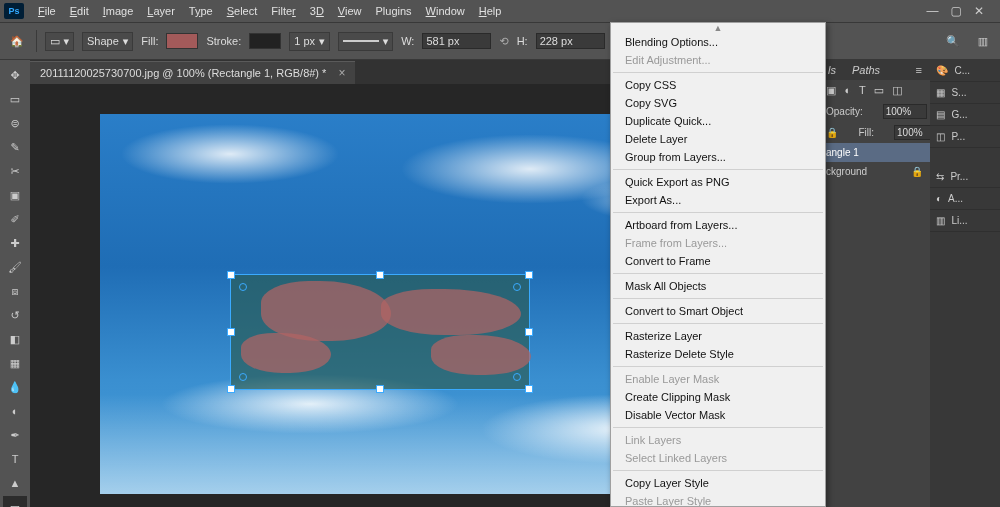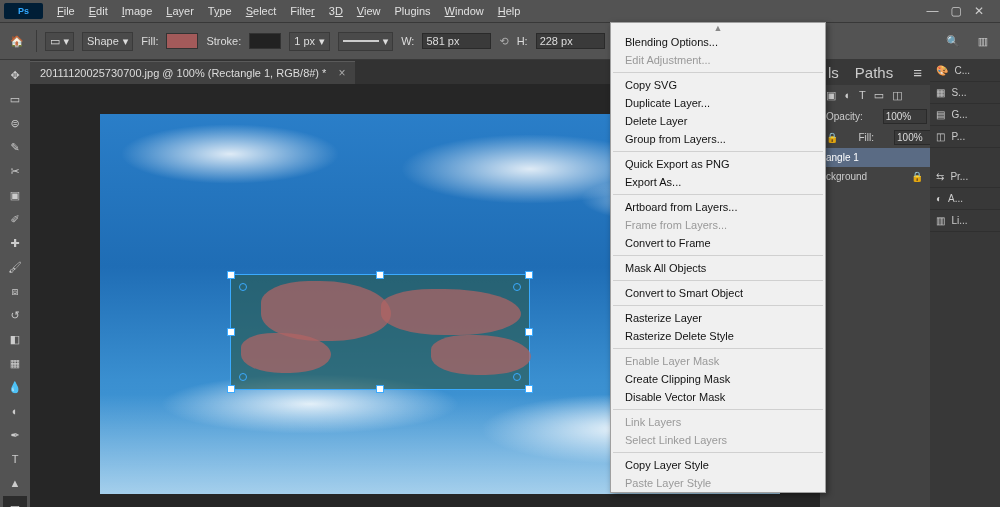--- a/index.html
+++ b/index.html
@@ -1,20 +1,20 @@
 <!DOCTYPE html>
 <html><head>
 <meta charset="utf-8">
 <style>
 * { margin: 0; padding: 0; box-sizing: border-box; font-family: "Segoe UI", Tahoma, sans-serif; }
 body { background: #323232; color: #ccc; font-size: 11px; overflow: hidden; width: 1000px; height: 507px; position: relative; }
 
 
 .menubar { height: 22px; background: #535353; display: flex; align-items: center; padding: 0 4px; gap: 2px; }
-.menubar .ps-logo { width: 39px; height: 16px; background: #001e36; color: #31a8ff; font-size: 9px; font-weight: bold; display: flex; align-items: center; justify-content: center; border-radius: 2px; margin-right: 6px; }
+.menubar .ps-logo { width: 20px; height: 16px; background: #001e36; color: #31a8ff; font-size: 9px; font-weight: bold; display: flex; align-items: center; justify-content: center; border-radius: 2px; margin-right: 6px; }
 .menubar .menu-item { padding: 2px 6px; color: #e0e0e0; cursor: default; }
 .menubar .menu-item .ul { text-decoration: underline; }
 .menubar .spacer { flex: 1; }
 .win-controls { display: flex; gap: 12px; padding-right: 12px; }
 .win-controls span { color: #ccc; font-size: 12px; }
 
 
 .optionsbar { height: 38px; background: #535353; border-top: 1px solid #383838; border-bottom: 1px solid #383838; display: flex; align-items: center; padding: 0 6px; gap: 8px; font-size: 11px; color: #ddd; }
 .optionsbar .home-btn { width: 22px; height: 22px; display: flex; align-items: center; justify-content: center; }
 .optionsbar .swatch { width: 32px; height: 16px; border: 1px solid #333; }
@@ -50,21 +50,21 @@
 .h-tl { left:-4px; top:-4px; } .h-tm { left:50%; top:-4px; margin-left:-4px;} .h-tr { right:-4px; top:-4px;}
 .h-ml { left:-4px; top:50%; margin-top:-4px;} .h-mr { right:-4px; top:50%; margin-top:-4px;}
 .h-bl { left:-4px; bottom:-4px;} .h-bm { left:50%; bottom:-4px; margin-left:-4px;} .h-br { right:-4px; bottom:-4px;}
 .anchor { position:absolute; width:8px; height:8px; border:1.5px solid #3aaaff; border-radius:50%; background:transparent; }
 
 
 .panels-right { position: absolute; right: 0; top: 60px; width: 180px; bottom: 0; background: #535353; display: flex; }
 .panel-col1 { width: 110px; background: #424242; display:flex; flex-direction:column; }
 .panel-col2 { width: 70px; background: #383838; display:flex; flex-direction:column; }
 .panel-tabs { display:flex; background:#383838;}
-.panel-tab { padding:4px 8px; font-size:15px; color:#ccc; }
+.panel-tab { padding:4px 8px; font-size:11px; color:#ccc;font-style:italic; }
 .panel-row { display:flex; align-items:center; padding:3px 6px; gap:20px; font-size:10px; color:#ccc; }
 .panel-row input { width: 44px; background:#3a3a3a; border:1px solid #2a2a2a; color:#ddd; font-size:10px; padding:1px 2px;}
 .layer-item { display:flex; align-items:center; padding:4px 6px; gap:6px; font-size:10px; }
 .layer-item.sel { background:#5a6b84; color:#fff; }
 .collab { display:flex; align-items:center; gap:6px; padding:5px 6px; font-size:10px; color:#ccc; border-bottom:1px solid #2f2f2f; }
 .icon-row { display:flex; gap:8px; padding:4px 6px; color:#ccc; }
 
 
 .context-menu { position: absolute; top: 22px; left: 610px; width: 216px; background: #f0f0f0; border: 1px solid #a0a0a0; box-shadow: 2px 2px 6px rgba(0,0,0,0.4); font-size: 11px; color: #111; max-height: 485px; overflow: hidden; }
 .context-menu .arrow-up { text-align:center; color:#888; line-height: 10px; font-size:9px; }
@@ -248,22 +248,23 @@
       </div>
   </div>
 </div>
 
 <div class="context-menu">
   <div class="arrow-up">▲</div>
   <div id="cm-body">
       <div class="cm-item">Blending Options...</div>
       <div class="cm-item disabled">Edit Adjustment...</div>
       <div class="cm-sep"></div>
+      <div class="cm-item">Copy CSS</div>
       <div class="cm-item">Copy SVG</div>
-      <div class="cm-item">Duplicate Layer...</div>
+      <div class="cm-item">Duplicate Quick...</div>
       <div class="cm-item">Delete Layer</div>
       <div class="cm-item">Group from Layers...</div>
       <div class="cm-sep"></div>
       <div class="cm-item">Quick Export as PNG</div>
       <div class="cm-item">Export As...</div>
       <div class="cm-sep"></div>
       <div class="cm-item">Artboard from Layers...</div>
       <div class="cm-item disabled">Frame from Layers...</div>
       <div class="cm-item">Convert to Frame</div>
       <div class="cm-sep"></div>

